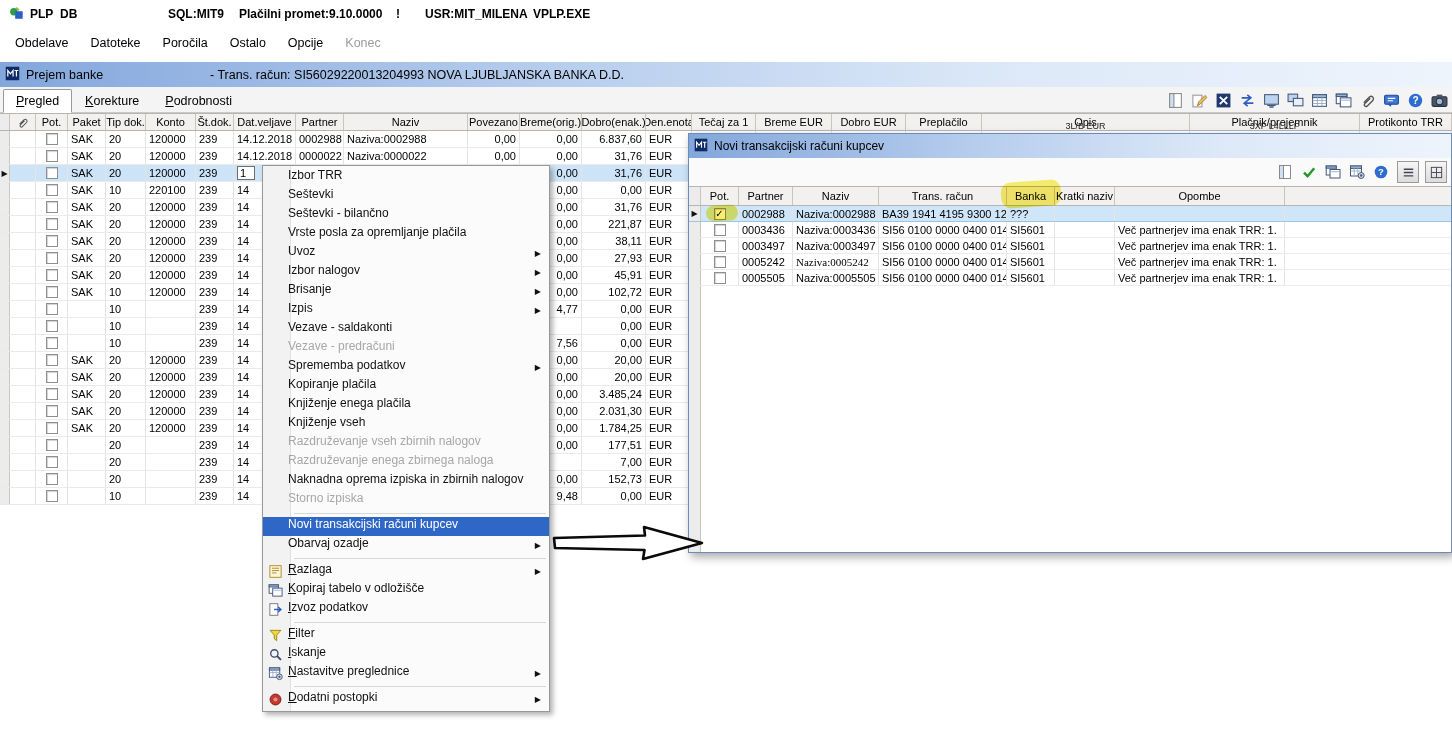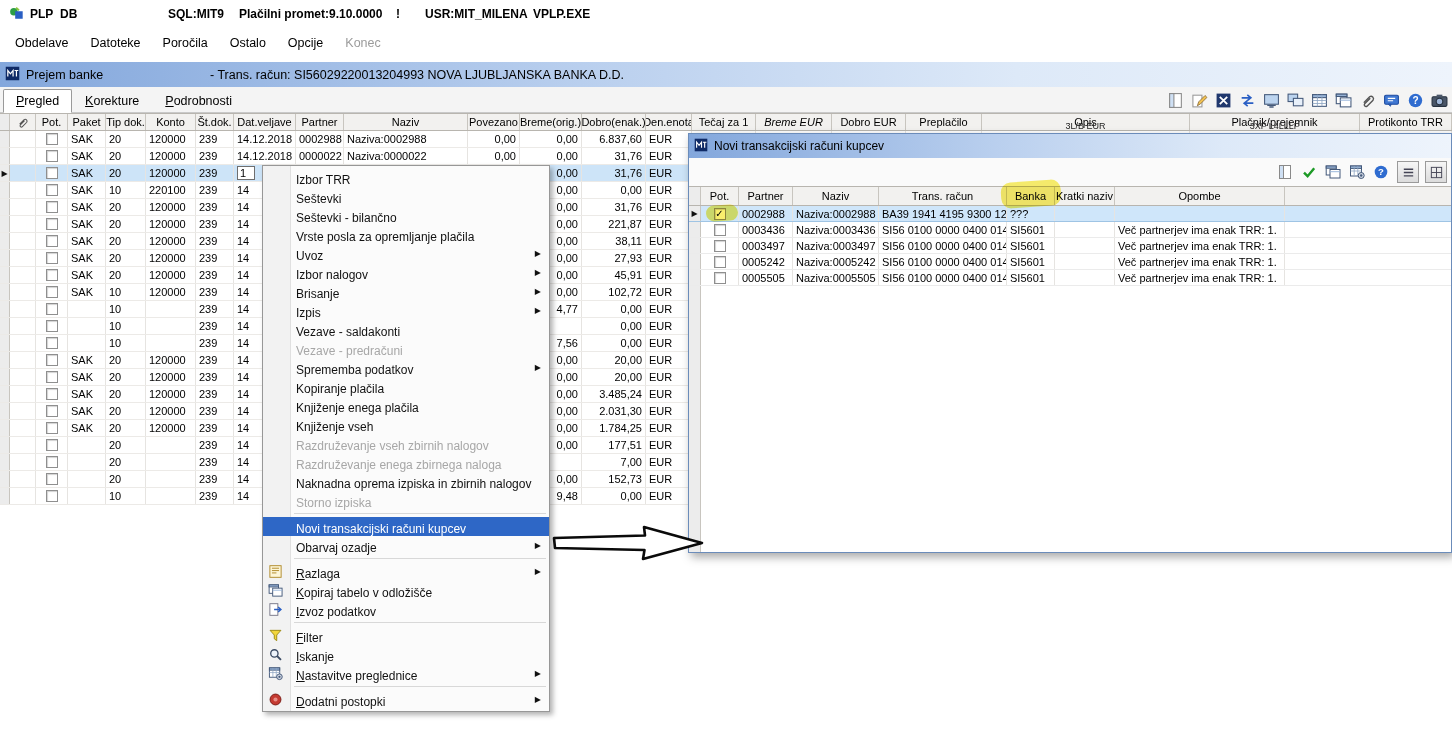--- a/index.html
+++ b/index.html
@@ -45,21 +45,21 @@
   .gcell.c{ justify-content:center; padding:0; }
   .gcell.gutter{ background:#ececec; border-right:1px solid #c8c5bf; justify-content:center; padding:0; font-size:8px; color:#111; }
   .cb{ width:12px; height:12px; background:#fff; border:1px solid #8f8f8f; box-shadow:inset 1px 1px 1px rgba(0,0,0,.18);
        display:flex; align-items:center; justify-content:center; font-size:10px; line-height:10px; font-weight:bold; color:#000; }
   .editbox{ background:#fff; border:1px solid #6e6e6e; height:14px; display:flex; align-items:center; padding:0 8px 0 2px; }
 
   
   #context-menu{ position:absolute; left:262px; top:165px; width:288px; background:#fbfbfb; border:1px solid #979797;
                  box-shadow:3px 3px 5px rgba(0,0,0,.3); padding:2px 0; z-index:40; }
   #context-menu::before{ content:""; position:absolute; left:0; top:0; bottom:0; width:27px; background:#f2f2f2; border-right:1px solid #e0e0e0; }
-  .menu-item{ position:relative; height:19px; display:flex; align-items:flex-end; font-size:12px; color:#111; padding-left:33px; white-space:nowrap; }
+  .menu-item{ position:relative; height:19px; display:flex; align-items:flex-start; font-size:12px; color:#111; padding-left:25px; white-space:nowrap; }
   .menu-item.disabled{ color:#a7a7a7; }
   .menu-item.sel{ background:#2e67c6; color:#fff; }
   .menu-item.sub::after{ content:"▶"; position:absolute; right:8px; top:5px; font-size:8px; }
   .menu-ico{ position:absolute; left:5px; top:2px; }
   .menu-sep{ position:relative; height:7px; }
   .menu-sep::after{ content:""; position:absolute; left:31px; right:3px; top:3px; border-top:1px solid #d8d8d8; }
 
   
   #popup{ position:absolute; left:688px; top:133px; width:764px; height:420px; background:#fff; border:1px solid #6b8cba;
           box-shadow:3px 4px 9px rgba(0,0,0,.35); z-index:30; }
@@ -247,21 +247,21 @@
       </div>
       <div class="hcell" style="width: 64px;">
         <span>Dobro(enak.)</span>
       </div>
       <div class="hcell" style="width: 46px;">
         <span>Den.enota</span>
       </div>
       <div class="hcell" style="width: 64px;">
         <span>Tečaj za 1</span>
       </div>
-      <div class="hcell" style="width: 76px; font-style: italic;">
+      <div class="hcell" style="width: 76px;">
         <span>Breme EUR</span>
       </div>
       <div class="hcell" style="width: 74px;">
         <span>Dobro EUR</span>
       </div>
       <div class="hcell" style="width: 76px;">
         <span>Preplačilo</span>
       </div>
       <div class="hcell" style="width: 208px;">
         <span>Opis</span>
@@ -1087,21 +1087,21 @@
         <div class="gcell " style="width: 60px;"></div>
         <div class="gcell " style="width: 170px;">Več partnerjev ima enak TRR: 1.</div>
         <div class="gcell filler" style="border-right: none; width: 166px;"></div>
       </div>
       <div class="prow">
         <div class="gcell gutter" style="width: 12px;"></div>
         <div class="gcell c" style="width: 38px;">
           <div class="cb"></div>
         </div>
         <div class="gcell " style="width: 54px;">0005242</div>
-        <div class="gcell " style="width: 86px;">Naziva:0005242</div>
+        <div class="gcell " style="width: 86px; font-family: Liberation Serif, serif;">Naziva:0005242</div>
         <div class="gcell " style="width: 128px;">SI56 0100 0000 0400 014</div>
         <div class="gcell " style="width: 48px;">SI5601</div>
         <div class="gcell " style="width: 60px;"></div>
         <div class="gcell " style="width: 170px;">Več partnerjev ima enak TRR: 1.</div>
         <div class="gcell filler" style="border-right: none; width: 166px;"></div>
       </div>
       <div class="prow">
         <div class="gcell gutter" style="width: 12px;"></div>
         <div class="gcell c" style="width: 38px;">
           <div class="cb"></div>

